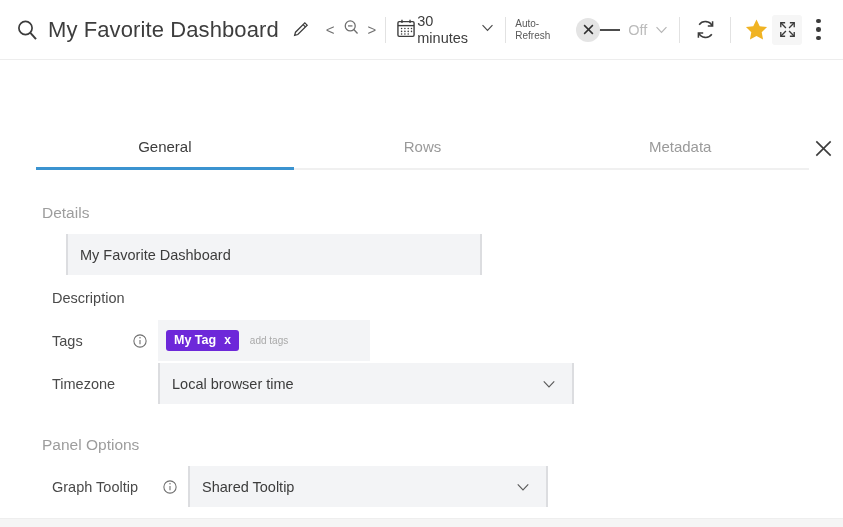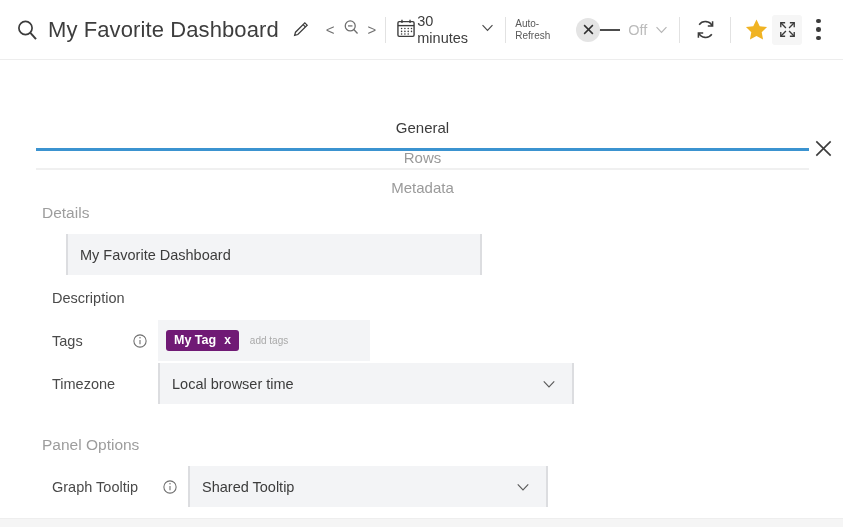--- a/index.html
+++ b/index.html
@@ -146,21 +146,20 @@
     margin-top: 59px;
   }
   .tabs {
     position: absolute;
     left: 36px;
     top: 0;
     width: 773px;
     height: 51px;
     display: flex;
     border-bottom: 2px solid #f0f0f0;
-    flex-direction: column;
   }
   .tab {
     flex: 1 1 0;
     display: flex;
     align-items: flex-end;
     justify-content: center;
     padding-bottom: 13px;
     font-size: 15px;
     color: #9a9a9a;
     position: relative;
@@ -236,21 +235,21 @@
   .field.tz      { width: 416px; }
   .field.tooltip { width: 360px; }
   .caret {
     position: absolute;
     right: 14px;
     top: 50%;
     transform: translateY(-50%);
     display: flex;
   }
   .tag-chip {
-    background: #701a75;
+    background: #6d28d9;
     color: #ffffff;
     font-size: 12.5px;
     font-weight: bold;
     border-radius: 3px;
     padding: 4px 8px 5px 8px;
     display: inline-flex;
     align-items: center;
     gap: 8px;
     line-height: 1;
     flex: 0 0 auto;

